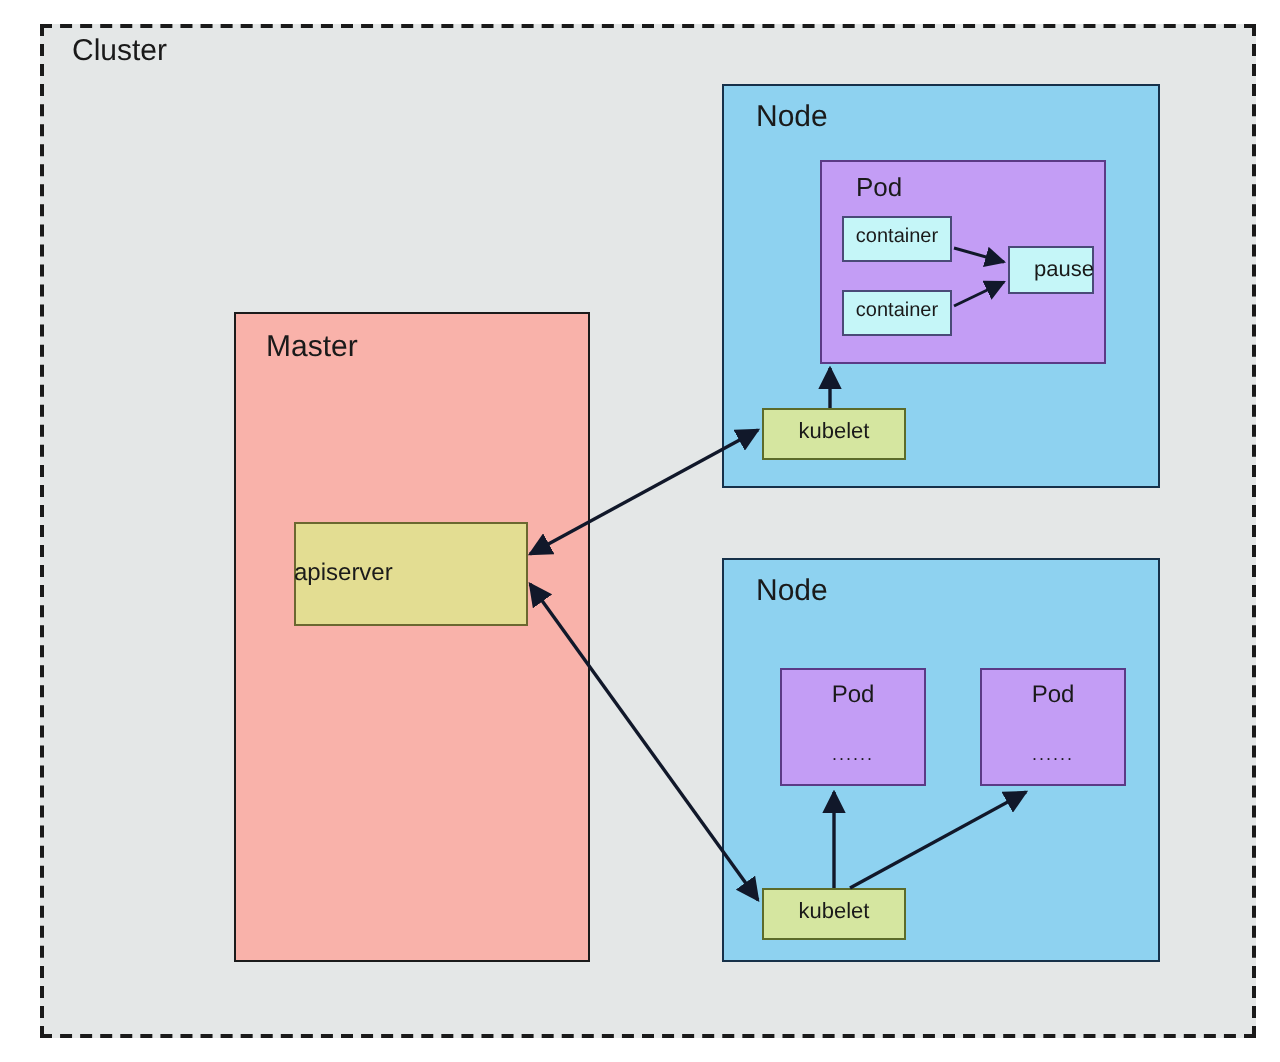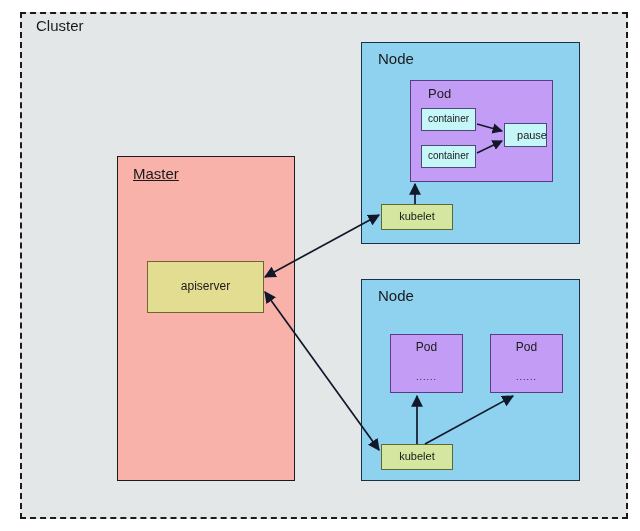--- a/index.html
+++ b/index.html
@@ -52,37 +52,36 @@
     top: 156px;
     width: 178px;
     height: 325px;
     background: #f9b2aa;
     border: 1px solid #1b1b1b;
   }
   #master-label {
     left: 133px;
     top: 165px;
     font-size: 15px;
-    text-decoration: underline;
   }
 
   
   #apiserver {
     left: 147px;
     top: 261px;
     width: 117px;
     height: 52px;
     background: #e3dd92;
     border: 1px solid #6b6730;
   }
   #apiserver-label {
     left: 147px;
     top: 279px;
     width: 117px;
-    text-align: center;
+    text-align: left;
     font-size: 12px;
   }
 
   
   .node {
     background: #8ed2f0;
     border: 1px solid #16314a;
   }
   #node-top {
     left: 361px;

